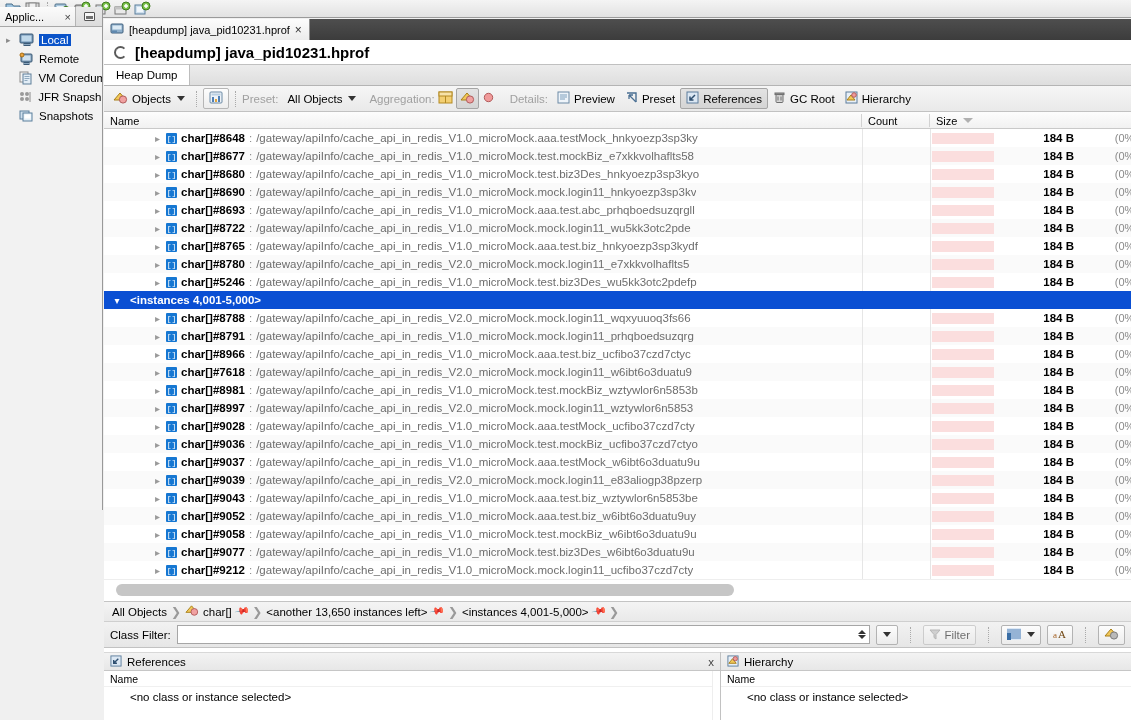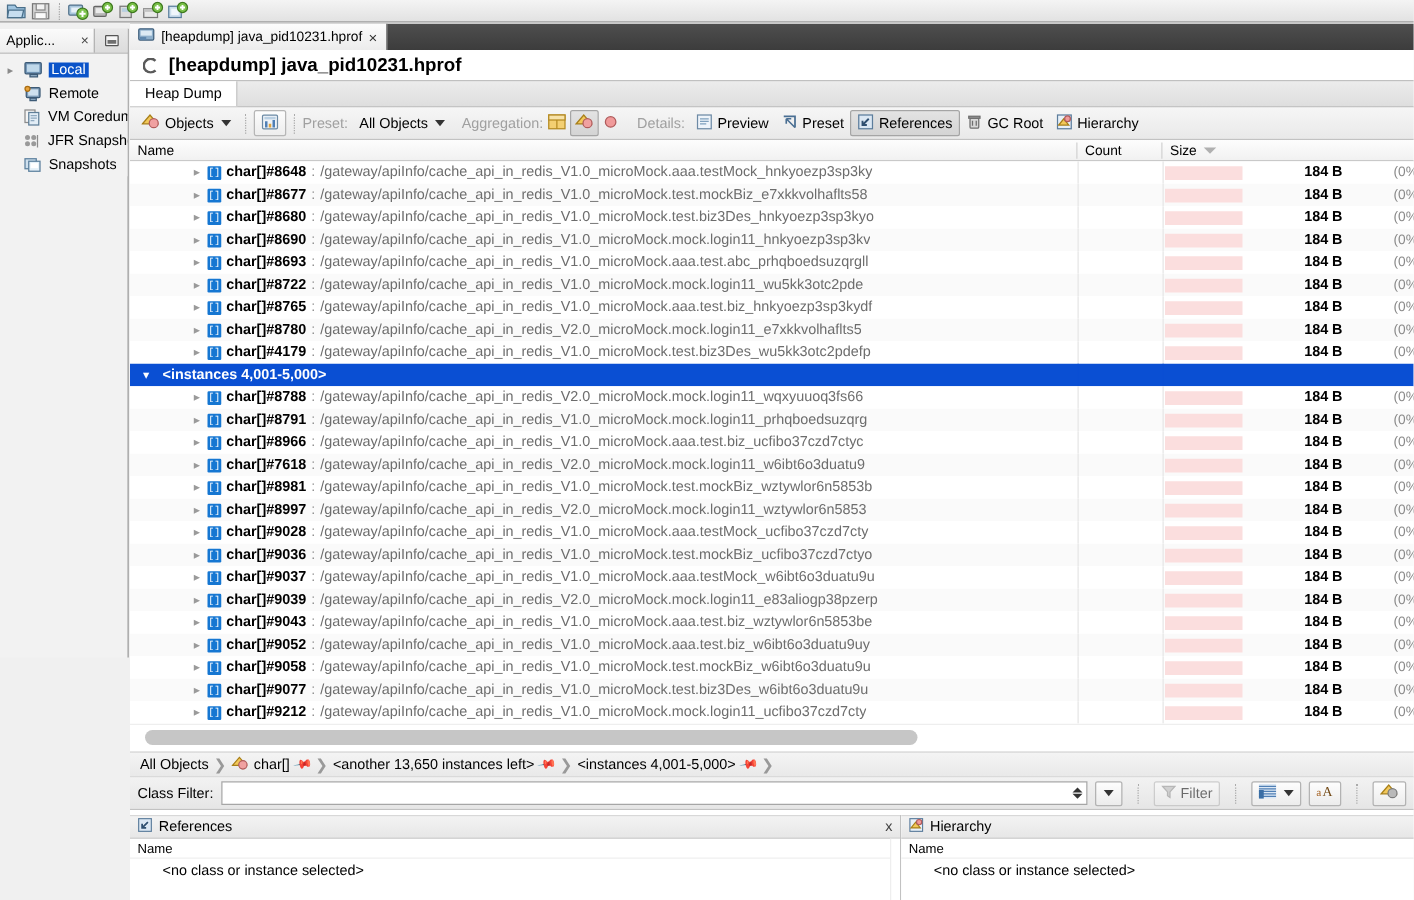--- a/index.html
+++ b/index.html
@@ -20,21 +20,21 @@
     background: linear-gradient(#f4f4f4, #e2e2e2);
     border-bottom: 1px solid #9a9a9a;
     display: flex; align-items: center; padding-left: 4px; gap: 2px;
     overflow: hidden;
   }
   .tb-ico { width: 18px; height: 16px; position: relative; display:inline-block; }
   .tb-sep { width: 1px; height: 14px; border-left: 1px dotted #a8a8a8; margin: 0 3px; }
 
   
   .sidebar {
-    position: absolute; left: 0; top: 23px; width: 103px; height: 503px;
+    position: absolute; left: 0; top: 7px; width: 103px; height: 503px;
     background: #f2f2f2; border-right: 1px solid #999;
   }
   .sb-tabbar {
     height: 20px; background: linear-gradient(#dedede,#cfcfcf);
     border-bottom: 1px solid #a8a8a8; display: flex; align-items: stretch;
   }
   .sb-tab {
     flex: 1; background: linear-gradient(#fbfbfb,#ededed);
     display: flex; align-items: center; justify-content: space-between;
     padding: 0 4px 0 5px; font-size: 11px; border-right: 1px solid #b4b4b4;
@@ -633,21 +633,21 @@
               <span class="sizeval">184 B</span>
               <span class="sizepct">(0%)</span>
             </div>
             <span class="colline" style="left: 758px;"></span>
             <span class="colline" style="left: 826px;"></span>
           </div>
           <div class="row even">
             <div class="cell-name">
               <span class="tw" style="width:62px;text-align:right;padding-right:6px">▸</span>
               <span class="chip">[]</span>
-              <span class="cname">char[]#4179</span>
+              <span class="cname">char[]#5246</span>
               <span class="csep">:</span>
               <span class="cpath">/gateway/apiInfo/cache_api_in_redis_V1.0_microMock.test.biz3Des_wu5kk3otc2pdefp</span>
             </div>
             <div class="cell-count"></div>
             <div class="cell-size">
               <span class="sizebar"></span>
               <span class="sizeval">184 B</span>
               <span class="sizepct">(0%)</span>
             </div>
             <span class="colline" style="left: 758px;"></span>

